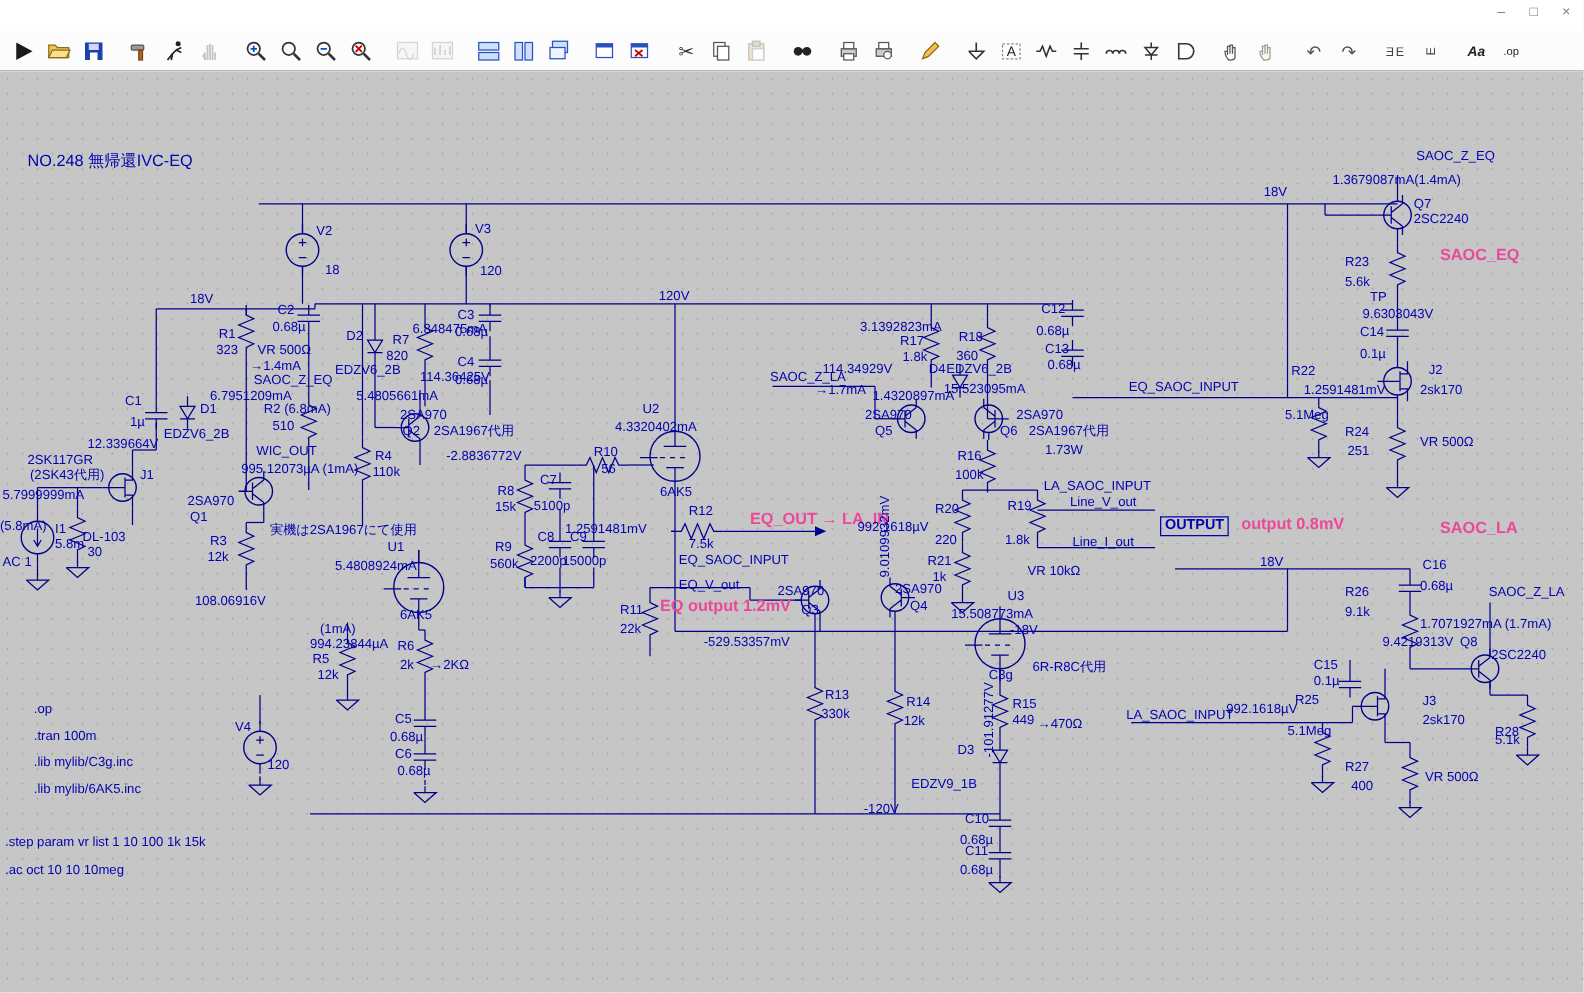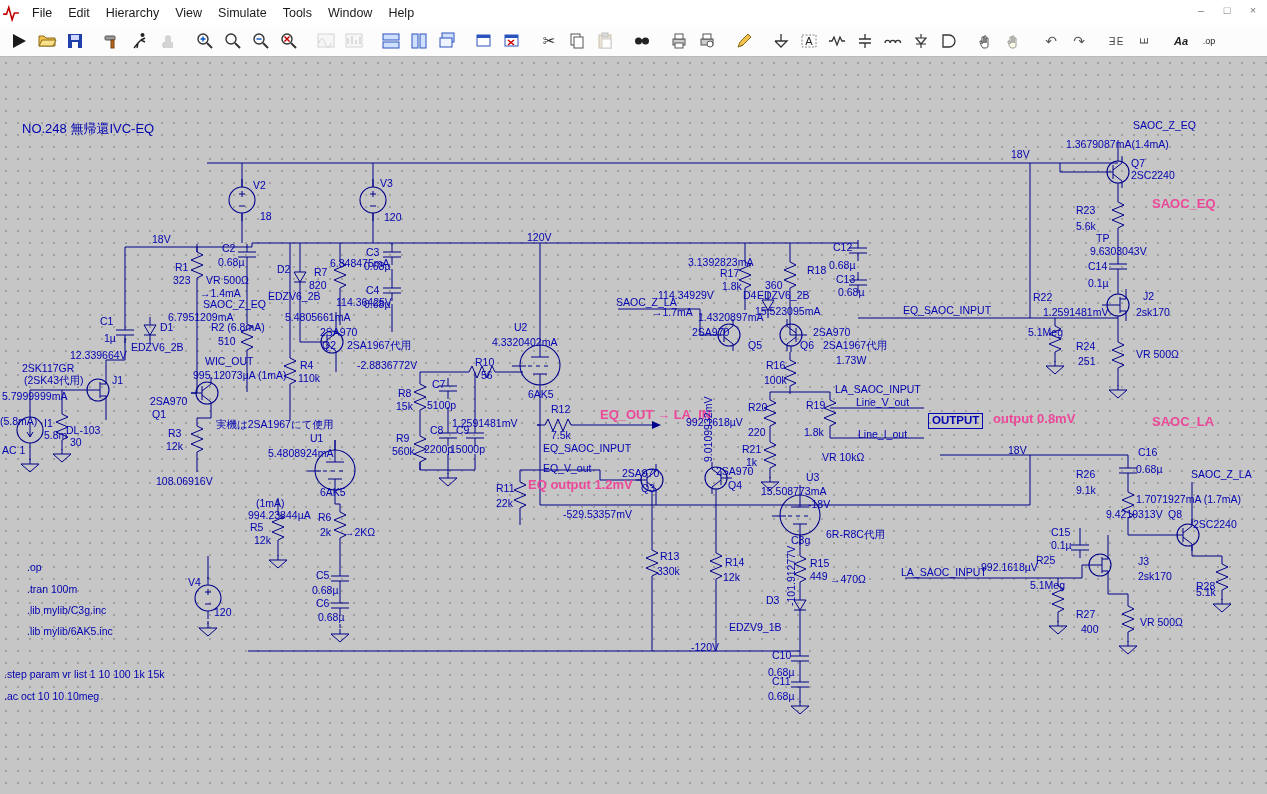--- a/index.html
+++ b/index.html
@@ -380,32 +380,32 @@
       <span class="lbl" style="left: 660px; top: 551px;">R13</span>
       <span class="lbl" style="left: 657px; top: 566px;">330k</span>
       <span class="lbl" style="left: 725px; top: 557px;">R14</span>
       <span class="lbl" style="left: 723px; top: 572px;">12k</span>
       <span class="lbl" style="left: 616px; top: 297px;">SAOC_Z_LA</span>
       <span class="lbl" style="left: 658px; top: 290px;">114.34929V</span>
       <span class="lbl" style="left: 652px; top: 307px;">→1.7mA</span>
       <span class="lbl" style="left: 688px; top: 257px;">3.1392823mA</span>
       <span class="lbl" style="left: 720px; top: 268px;">R17</span>
       <span class="lbl" style="left: 722px; top: 281px;">1.8k</span>
-      <span class="lbl" style="left: 767px; top: 265px; margin-left: 40px;">R18</span>
+      <span class="lbl" style="left: 767px; top: 265px;">R18</span>
       <span class="lbl" style="left: 765px; top: 280px;">360</span>
       <span class="lbl" style="left: 833px; top: 242px;">C12</span>
       <span class="lbl" style="left: 829px; top: 260px;">0.68µ</span>
       <span class="lbl" style="left: 836px; top: 274px;">C13</span>
       <span class="lbl" style="left: 838px; top: 287px;">0.68µ</span>
       <span class="lbl" style="left: 743px; top: 290px;">D4</span>
       <span class="lbl" style="left: 757px; top: 290px;">EDZV6_2B</span>
       <span class="lbl" style="left: 698px; top: 312px;">1.4320897mA</span>
       <span class="lbl" style="left: 755px; top: 306px;">15.523095mA</span>
       <span class="lbl" style="left: 692px; top: 327px;">2SA970</span>
-      <span class="lbl" style="left: 700px; top: 340px; margin-left: 48px;">Q5</span>
+      <span class="lbl" style="left: 700px; top: 340px;">Q5</span>
       <span class="lbl" style="left: 813px; top: 327px;">2SA970</span>
       <span class="lbl" style="left: 800px; top: 340px;">Q6</span>
       <span class="lbl" style="left: 823px; top: 340px;">2SA1967代用</span>
       <span class="lbl" style="left: 766px; top: 360px;">R16</span>
       <span class="lbl" style="left: 764px; top: 375px;">100k</span>
       <span class="lbl" style="left: 836px; top: 355px;">1.73W</span>
       <span class="lbl" style="left: 835px; top: 384px;">LA_SAOC_INPUT</span>
       <span class="lbl" style="left: 748px; top: 402px;">R20</span>
       <span class="lbl" style="left: 748px; top: 427px;">220</span>
       <span class="lbl" style="left: 806px; top: 400px;">R19</span>
@@ -475,36 +475,20 @@
       <span class="lbl" style="left: 981px; top: 562px;">992.1618µV</span>
       <span class="lbl" style="left: 1138px; top: 556px;">J3</span>
       <span class="lbl" style="left: 1138px; top: 571px;">2sk170</span>
       <span class="lbl" style="left: 1196px; top: 557px; margin-top: 24px;">R28</span>
       <span class="lbl" style="left: 1196px; top: 587px;">5.1k</span>
       <span class="lbl" style="left: 1076px; top: 609px;">R27</span>
       <span class="lbl" style="left: 1081px; top: 624px;">400</span>
       <span class="lbl" style="left: 1140px; top: 617px;">VR 500Ω</span>
     </div>
 
-  <div id="menubar">
-    <span id="app-icon">
-      <svg viewBox="0 0 16 16">
-          <path d="M1 9h3l2-6 3 11 2-6h4" stroke="#c00000" fill="none" stroke-width="1.4"></path>
-        </svg>
-    </span>
-
-  <span class="menu-item">File</span>
-      <span class="menu-item">Edit</span>
-      <span class="menu-item">Hierarchy</span>
-      <span class="menu-item">View</span>
-      <span class="menu-item">Simulate</span>
-      <span class="menu-item">Tools</span>
-      <span class="menu-item">Window</span>
-      <span class="menu-item">Help</span>
-    </div>
   <div id="winbtns">
       <span class="winbtn">–</span>
       <span class="winbtn">□</span>
       <span class="winbtn">×</span>
     </div>
 
   <div id="toolbar">
       <div class="tb-group">
         <div class="tb-btn">
           <svg viewBox="0 0 20 20">

